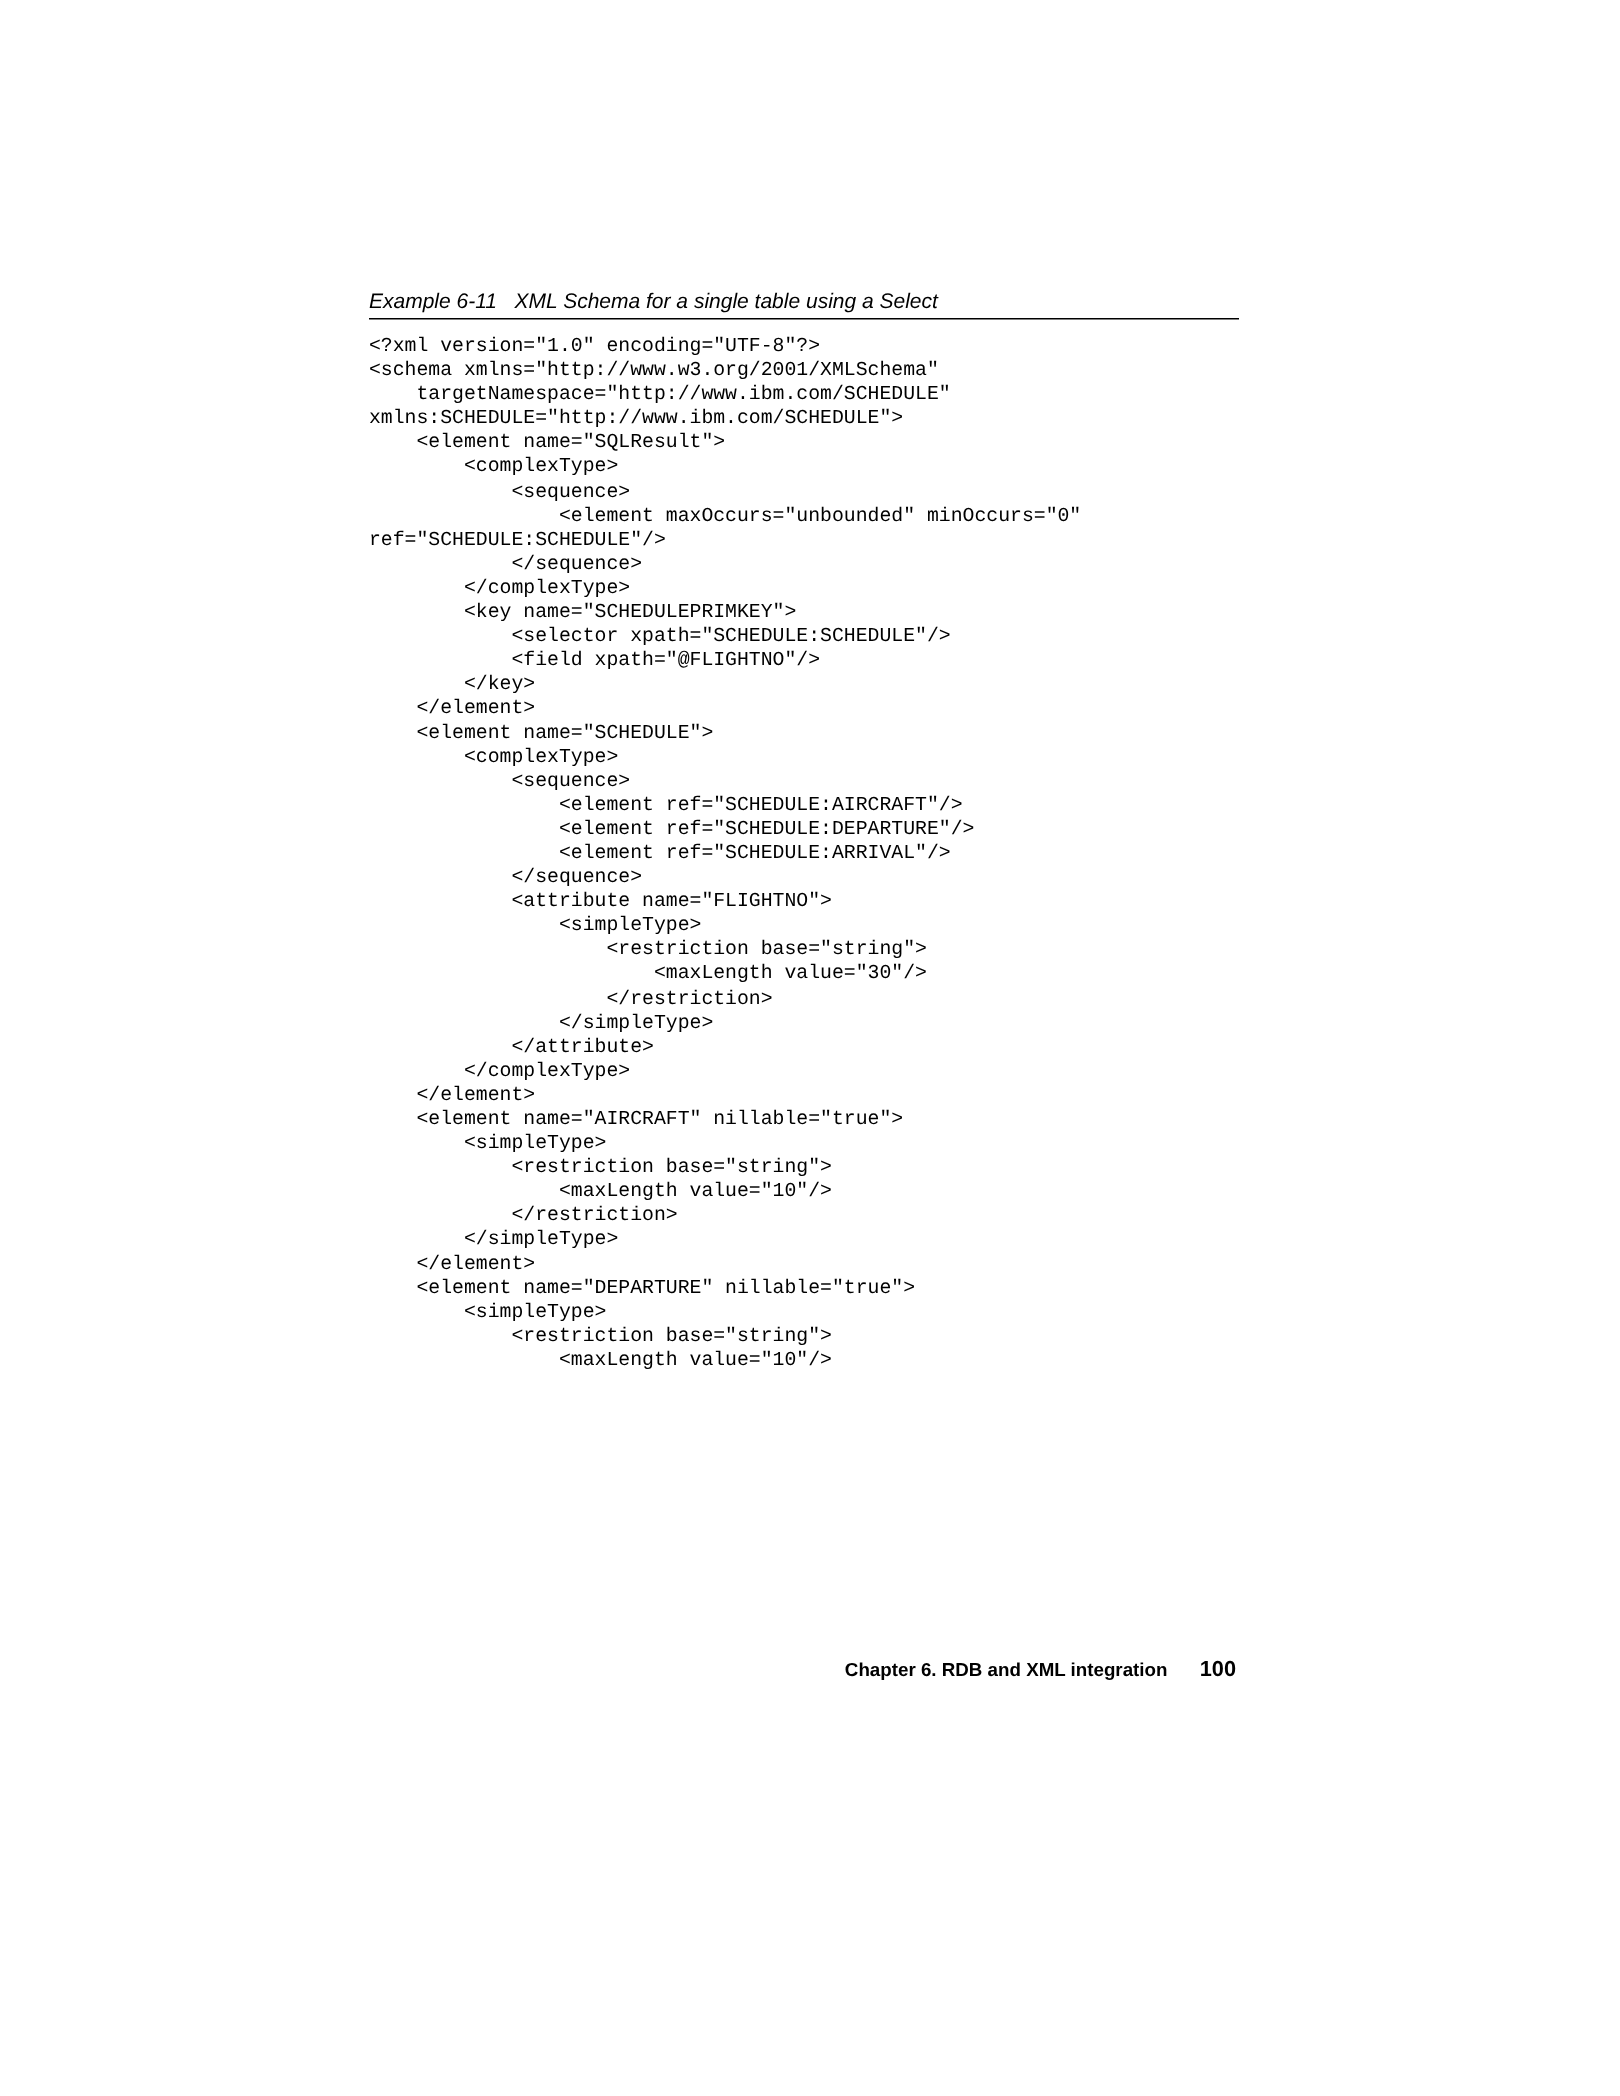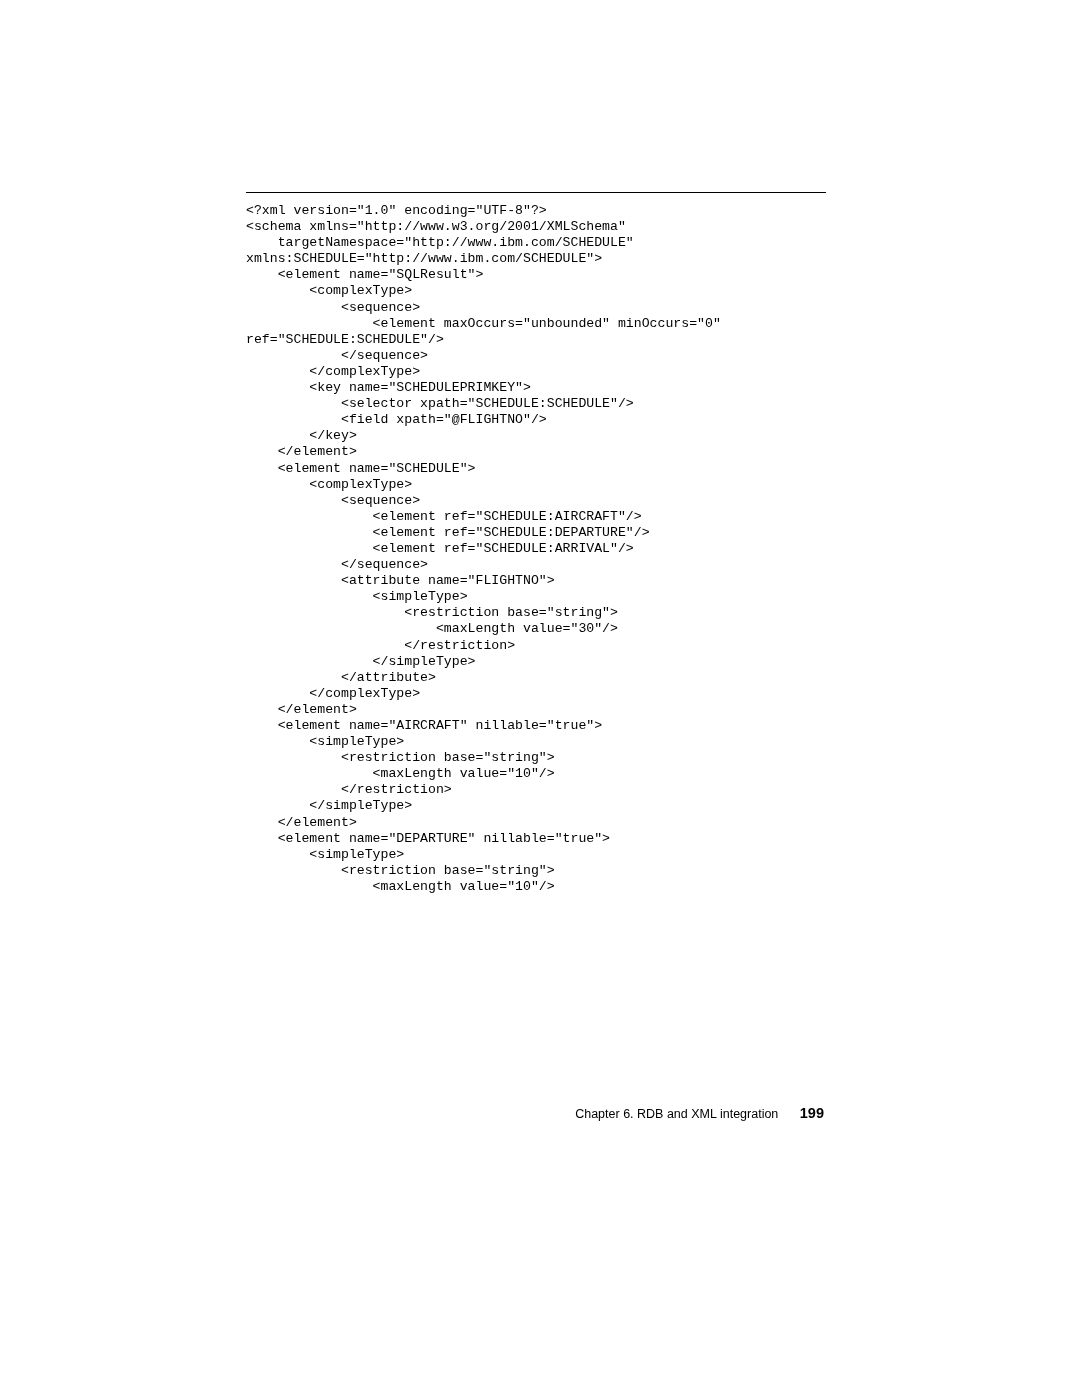--- a/index.html
+++ b/index.html
@@ -43,33 +43,36 @@
       line-height: 1.22;
       white-space: pre;
     }
     .footer {
       position: absolute;
       bottom: 276px;
       right: 256px;
       font-size: 12.5px;
     }
     .footer-chapter {
-      font-weight: normal;
+      font-weight: bold;
     }
     .footer-page {
       font-weight: bold;
       font-size: 14.5px;
       margin-left: 18px;
     }
   </style>
 </head>
 <body>
 
 <div class="page-content">
 
+  <p class="example-caption">
+    <span>Example 6-11</span>&nbsp;&nbsp;&nbsp;<span>XML Schema for a single table using a Select</span>
+  </p>
   <hr class="caption-rule">
 
   <pre class="code-block">&lt;?xml version="1.0" encoding="UTF-8"?&gt;
 &lt;schema xmlns="http://www.w3.org/2001/XMLSchema"
     targetNamespace="http://www.ibm.com/SCHEDULE"
 xmlns:SCHEDULE="http://www.ibm.com/SCHEDULE"&gt;
     &lt;element name="SQLResult"&gt;
         &lt;complexType&gt;
             &lt;sequence&gt;
                 &lt;element maxOccurs="unbounded" minOccurs="0"
@@ -105,14 +108,14 @@
         &lt;/simpleType&gt;
     &lt;/element&gt;
     &lt;element name="DEPARTURE" nillable="true"&gt;
         &lt;simpleType&gt;
             &lt;restriction base="string"&gt;
                 &lt;maxLength value="10"/&gt;</pre>
 </div>
 
 <div class="footer">
   <span class="footer-chapter">Chapter 6. RDB and XML integration</span>
-  <span class="footer-page">199</span>
+  <span class="footer-page">100</span>
 </div>
 
 </body></html>

